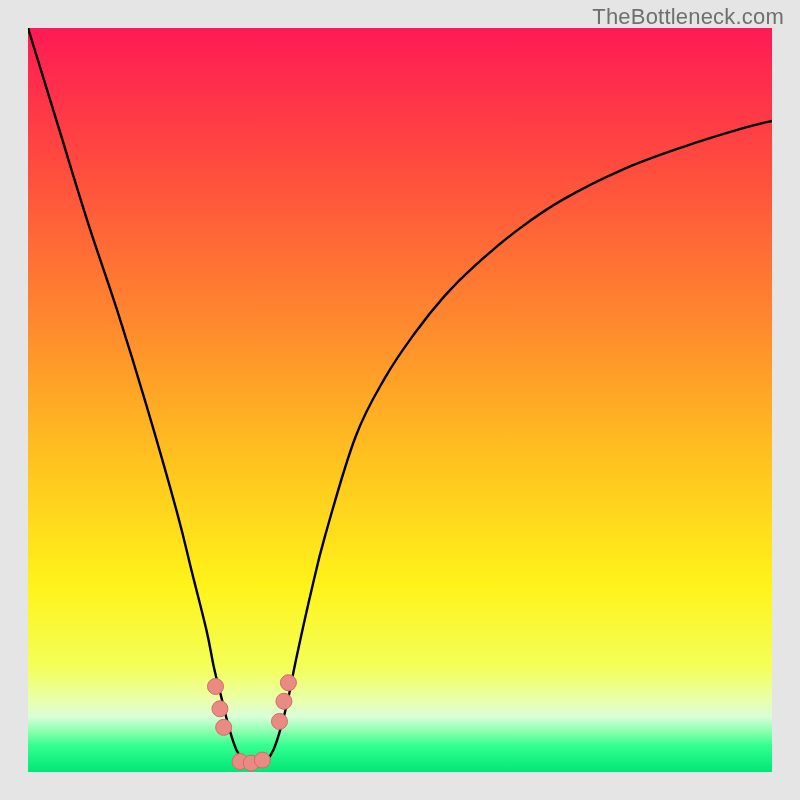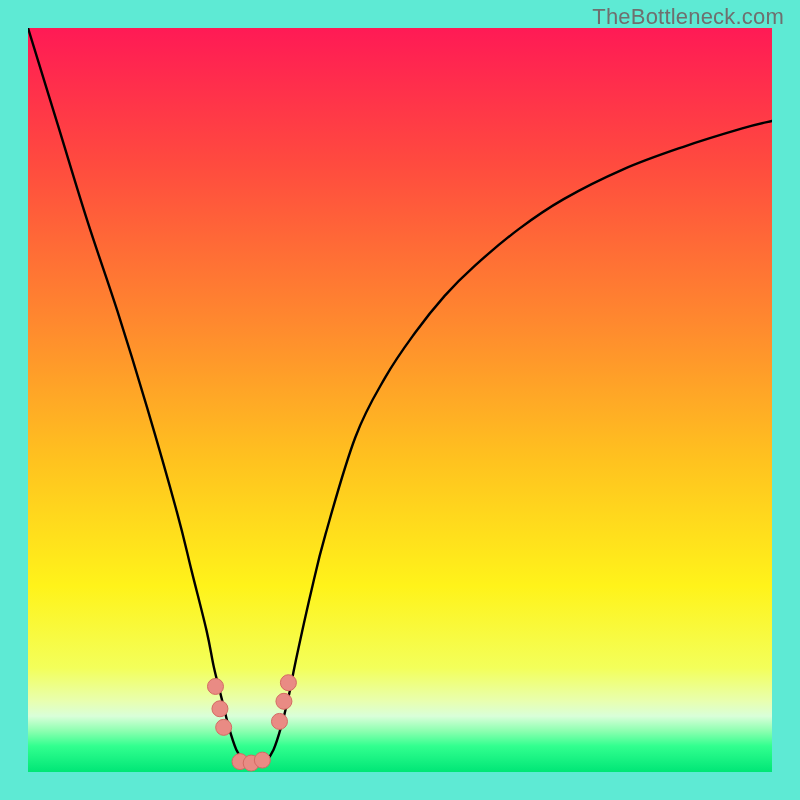--- a/index.html
+++ b/index.html
@@ -7,21 +7,21 @@
     padding: 0;
     width: 800px;
     height: 800px;
     overflow: hidden;
     background: #000;
     font-family: Arial, Helvetica, sans-serif;
   }
   .frame {
     position: absolute;
     inset: 0;
-    background: #5eead4;
+    background: #e5e5e5;
   }
   .plot {
     position: absolute;
     left: 28px;
     top: 28px;
     width: 744px;
     height: 744px;
     overflow: hidden;
   }
   .watermark {

